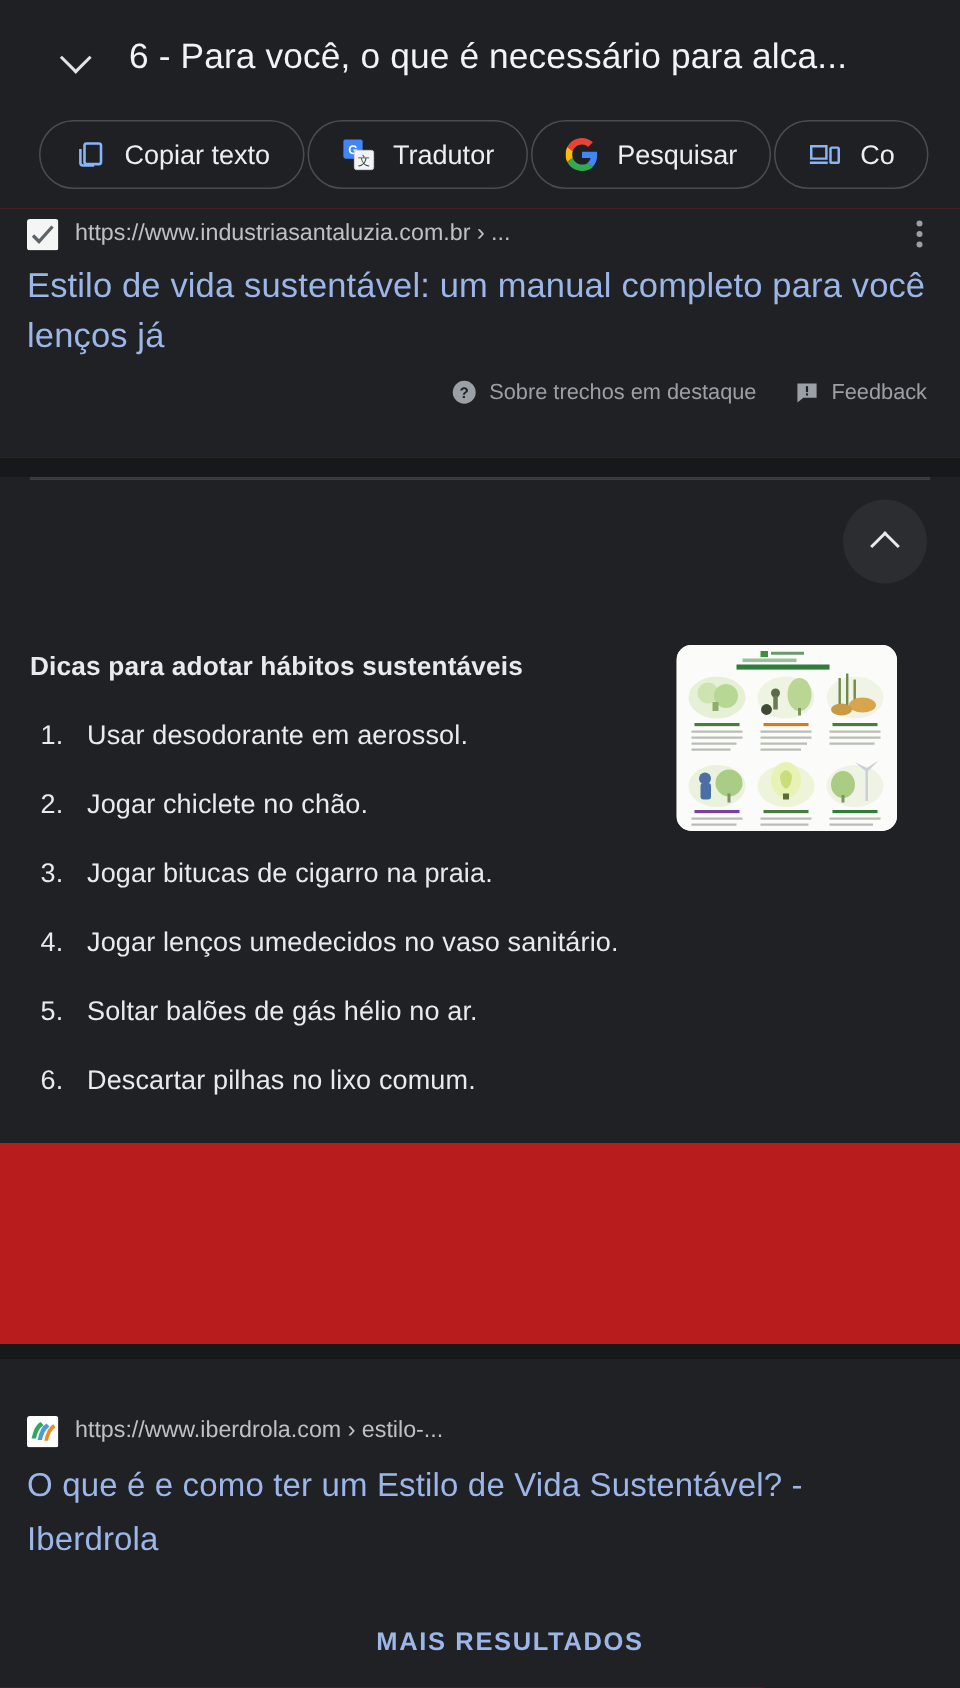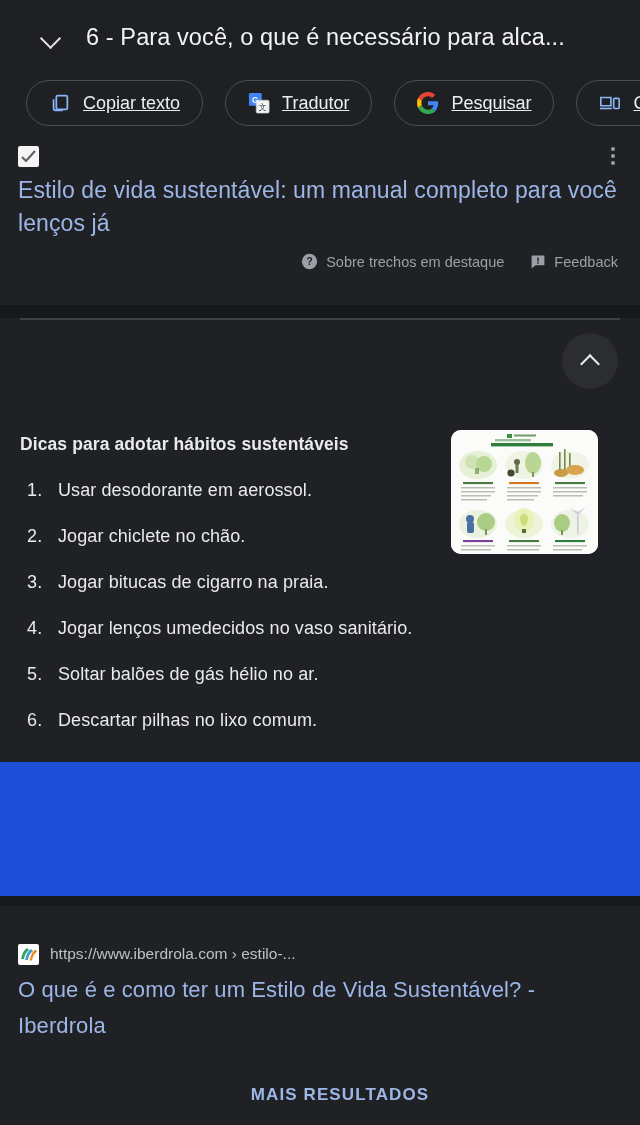--- a/index.html
+++ b/index.html
@@ -9,21 +9,21 @@
     height: 1125px;
     background: #202124;
     font-family: "Liberation Sans", sans-serif;
     overflow: hidden;
   }
 
   .screen {
     position: relative;
     width: 640px;
     height: 906px;
-    background: #1d4ed8;
+    background: #b91c1c;
     color: #e8eaed;
   }
 
   
   .lens-header {
     position: absolute;
     top: 0; left: 0;
     width: 640px;
     height: 139px;
     background: #1f2023;
@@ -58,24 +58,23 @@
     font-size: 23.5px;
     color: #f1f3f4;
     letter-spacing: 0.1px;
     white-space: nowrap;
     overflow: hidden;
   }
 
   .chip-row {
     display: flex;
     align-items: center;
-    gap: 22px;
+    gap: 2px;
     padding-left: 26px;
     height: 58px;
-    text-decoration: underline;
   }
 
   .chip {
     display: flex;
     align-items: center;
     gap: 12px;
     height: 46px;
     padding: 0 22px;
     border: 1px solid #4a4d50;
     border-radius: 24px;
@@ -367,20 +366,21 @@
   </div>
 
   <div class="result-block">
     <div class="src-line">
       <span class="favicon">
         <svg viewBox="0 0 21 21" width="21" height="21">
           <rect width="21" height="21" fill="#f5f5f5"></rect>
           <path d="M4 11 l4 4 l9 -10" stroke="#5f6368" stroke-width="2.2" fill="none"></path>
         </svg>
       </span>
+      <span class="src-url">https://www.industriasantaluzia.com.br › ...</span>
       <span class="kebab">
         <i></i>
           <i></i>
           <i></i>
       </span>
     </div>
     <div class="result-title">Estilo de vida sustentável: um manual completo para você lenços já</div>
     <div class="feature-foot">
       <span class="foot-item">
         <svg viewBox="0 0 20 20" width="17" height="17">

